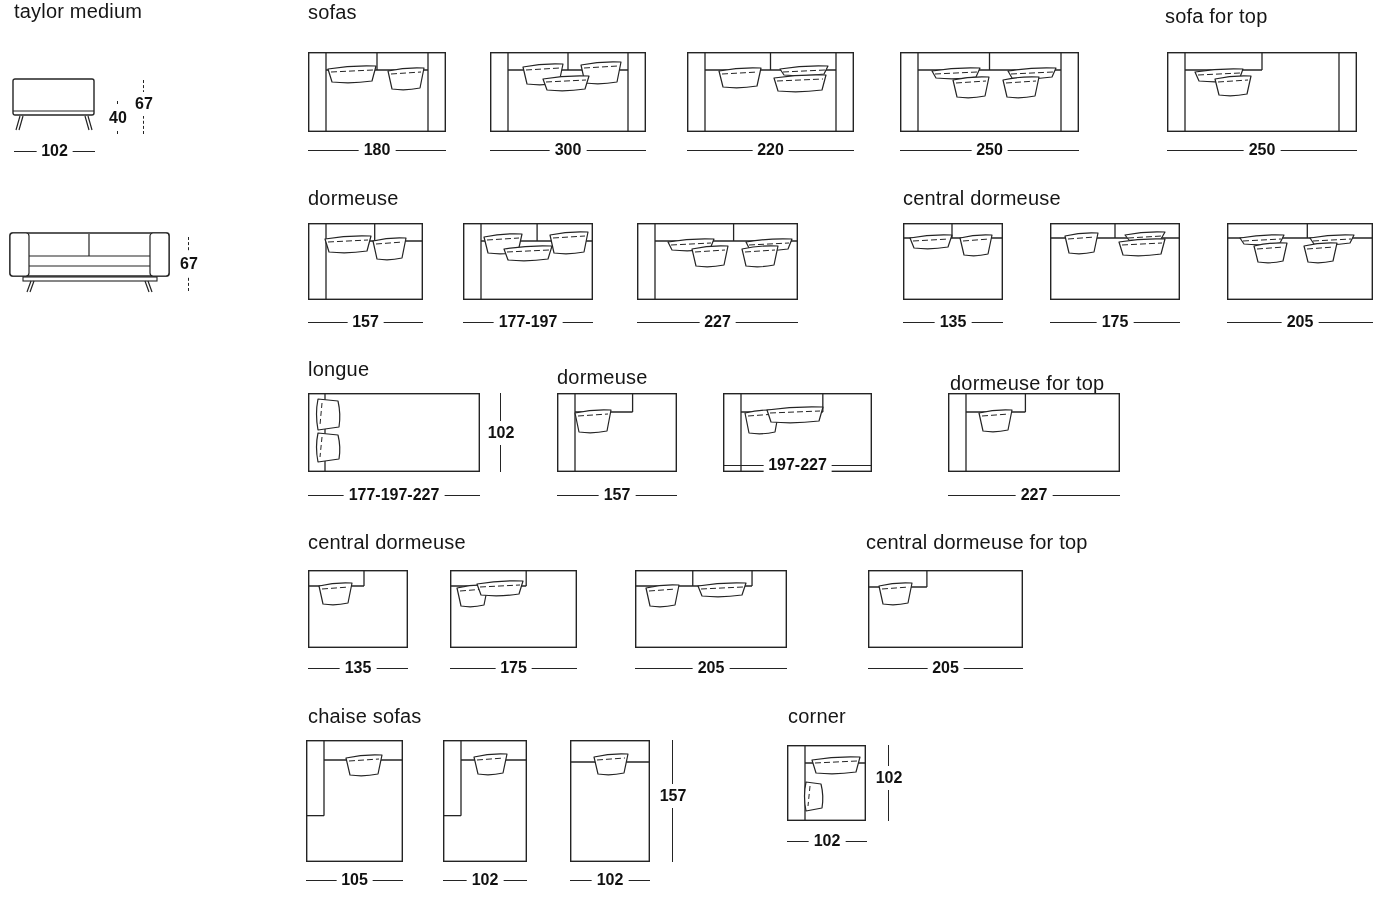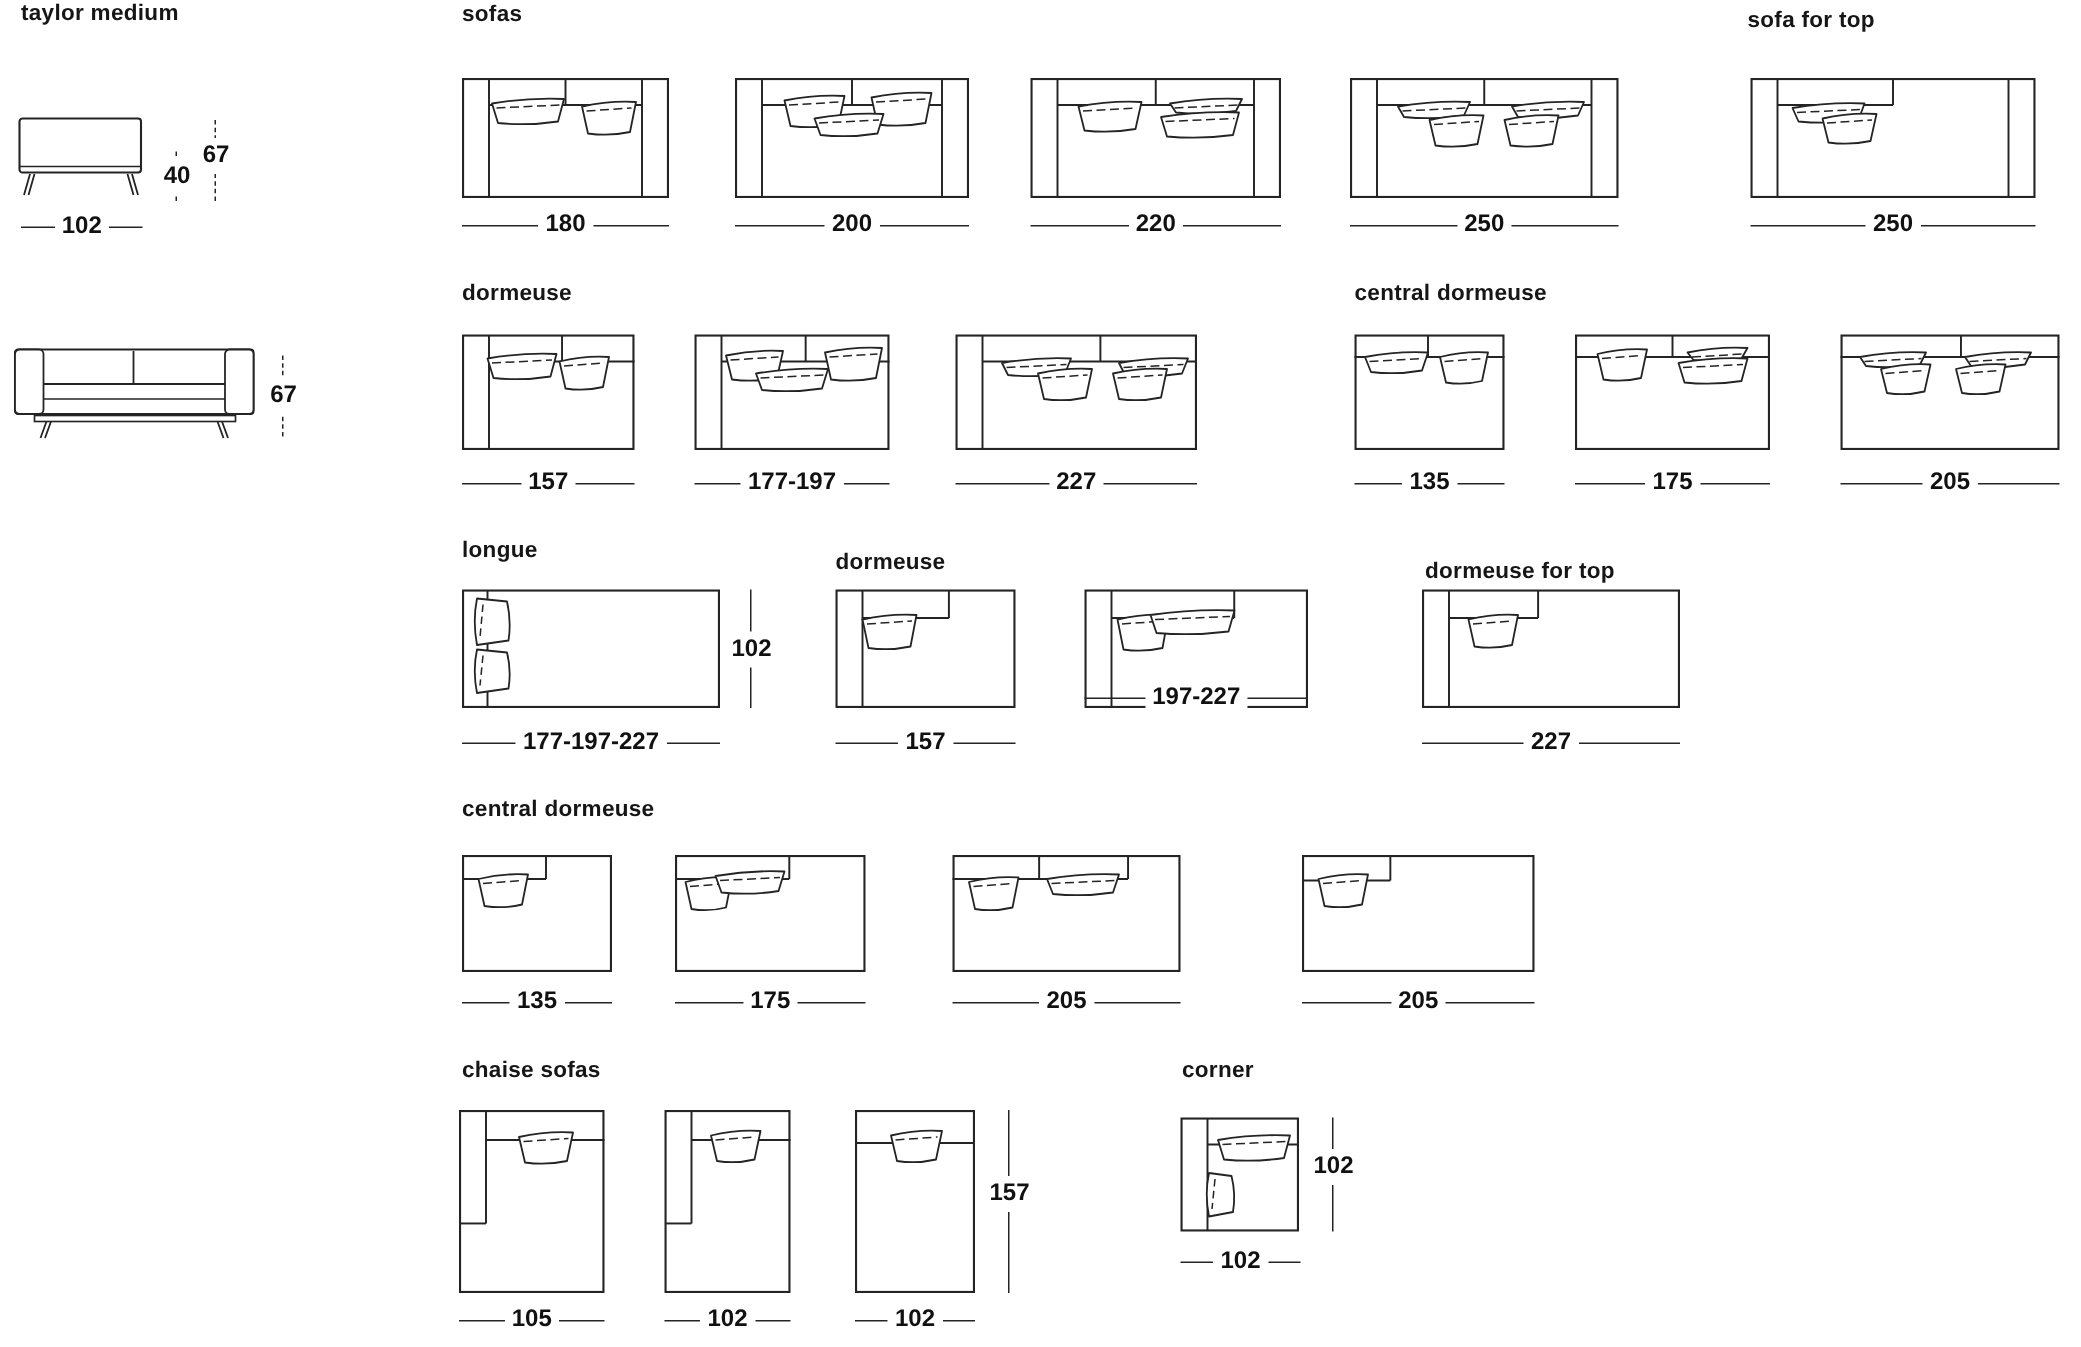--- a/index.html
+++ b/index.html
@@ -1,18 +1,18 @@
 <!DOCTYPE html>
 <html><head>
 <meta charset="utf-8">
 <style>
   html,body{margin:0;padding:0;background:#fff;}
   .page{position:relative;width:1387px;height:898px;background:#fff;overflow:hidden;
         font-family:"Liberation Sans",sans-serif;color:#111;}
-  .page-title,.sec-title{position:absolute;font-size:15px;font-weight:700;color:#161616;
+  .page-title,.sec-title{position:absolute;font-size:20px;font-weight:400;color:#161616;
         white-space:nowrap;letter-spacing:.2px;}
   .plan{position:absolute;}
   .plan svg{display:block;overflow:visible;}
   .fig{position:absolute;}
   .hdim{position:absolute;height:0;border-top:1.3px solid #242424;}
   .hdim .dlab{position:absolute;left:50%;top:-1px;transform:translate(-50%,-50%);
         background:#fff;padding:0 5px;font-size:16px;font-weight:700;white-space:nowrap;color:#111;}
   .vdim{position:absolute;width:0;border-left:1.3px solid #242424;}
   .vdim.dashed{border-left-style:dashed;}
   .vdim .dlab{position:absolute;top:50%;left:0;transform:translate(-50%,-50%);
@@ -132,21 +132,21 @@
         <line x1="31" y1="23" x2="73" y2="21" stroke="#242424" stroke-width="1" stroke-dasharray="6 3"></line>
         <path d="M48,27 Q66,23 84,24 L80,42 Q66,45 52,43 Z" fill="#fff" stroke="#242424" stroke-width="1.2" stroke-linejoin="round"></path>
         <line x1="51" y1="30" x2="81" y2="28" stroke="#242424" stroke-width="1" stroke-dasharray="6 3"></line>
       </svg>
     </div>
 
   <div class="hdim" style="left:308px;top:150px;width:138px">
       <span class="dlab">180</span>
     </div>
   <div class="hdim" style="left:490px;top:150px;width:156px">
-      <span class="dlab">200</span>
+      <span class="dlab">300</span>
     </div>
   <div class="hdim" style="left:687px;top:150px;width:167px">
       <span class="dlab">220</span>
     </div>
   <div class="hdim" style="left:900px;top:150px;width:179px">
       <span class="dlab">250</span>
     </div>
   <div class="hdim" style="left:1167px;top:150px;width:190px">
       <span class="dlab">250</span>
     </div>
@@ -313,20 +313,21 @@
       <span class="dlab">157</span>
     </div>
   <div class="hdim" style="left:723px;top:465px;width:149px">
       <span class="dlab">197-227</span>
     </div>
   <div class="hdim" style="left:948px;top:495px;width:172px">
       <span class="dlab">227</span>
     </div>
 
   <div class="sec-title" style="left:308px;top:531px">central dormeuse</div>
+  <div class="sec-title" style="left:866px;top:531px">central dormeuse for top</div>
 
   <div class="plan" style="left:308px;top:570px">
       <svg width="100" height="78" viewBox="0 0 100 78" style="overflow:visible">
         <rect x="0.7" y="0.7" width="98.6" height="76.6" fill="#fff" stroke="#242424" stroke-width="1.4"></rect>
         <line x1="0" y1="16" x2="56.00000000000001" y2="16" stroke="#242424" stroke-width="1.3"></line>
         <line x1="56.00000000000001" y1="0.7" x2="56.00000000000001" y2="16" stroke="#242424" stroke-width="1.3"></line>
         <path d="M11,16 Q27.5,12 44,13 L40,33 Q27.5,36 15,34 Z" fill="#fff" stroke="#242424" stroke-width="1.2" stroke-linejoin="round"></path>
         <line x1="14" y1="19" x2="41" y2="17" stroke="#242424" stroke-width="1" stroke-dasharray="6 3"></line>
       </svg>
     </div>

